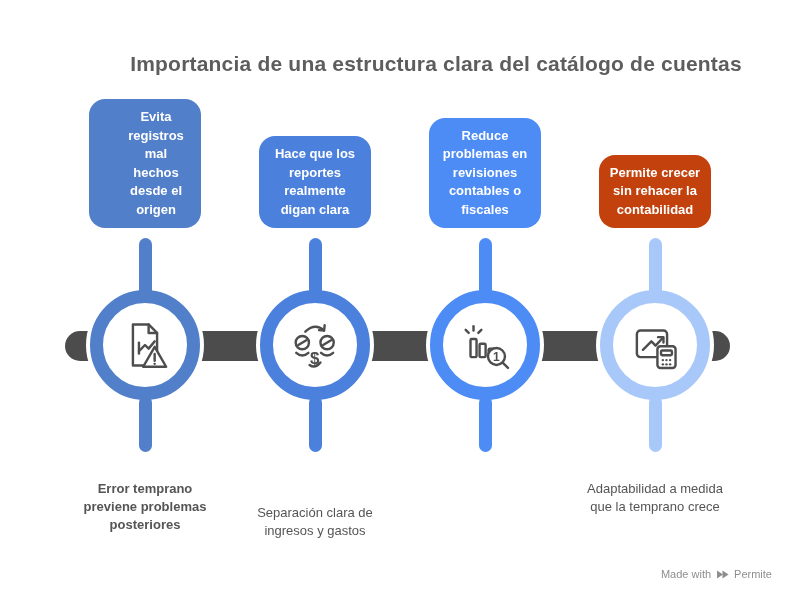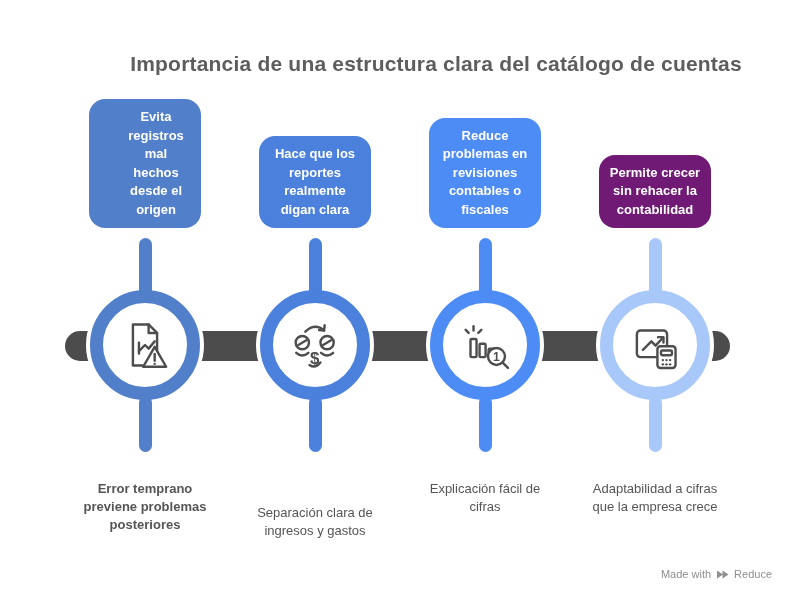--- a/index.html
+++ b/index.html
@@ -107,46 +107,45 @@
       <path d="M14.5 12 v-3.5"></path>
       <path d="M18.5 14 l2.5 -2.5"></path>
       <rect x="12" y="19" width="5" height="15" rx="1"></rect>
       <rect x="19.5" y="23" width="5" height="11" rx="1"></rect>
       <rect x="27" y="27" width="5" height="7" rx="1"></rect>
       <circle class="white-fill" cx="33.5" cy="33.5" r="7"></circle>
       <path d="M38.6 38.6 l4.4 4.4"></path>
       <text x="33.5" y="37.2" font-size="10" text-anchor="middle">1</text>
     </svg>
   </div>
-  <div class="caption" style="left: 417px; color: rgb(85, 85, 85);">Explicación fácil de cifras</div>
 
-  <div class="step-box" style="left: 599px; background-color: #701a75;">
+  <div class="step-box" style="left: 599px; background-color: #c2410c;">
     <span>Permite crecer sin rehacer la contabilidad</span>
   </div>
   <div class="stem top" style="left: 648.5px; background-color: rgb(169, 200, 250);"></div>
   <div class="stem bottom" style="left: 648.5px; background-color: rgb(169, 200, 250);"></div>
   <div class="step-circle" style="left: 600px; border-color: rgb(169, 200, 250);">
     <svg class="step-icon" viewBox="0 0 48 48">
       <rect x="9" y="12" width="25" height="22" rx="3"></rect>
       <path d="M14 28 l7 -7 3.5 3.5 6 -6.5"></path>
       <path d="M26.5 17.5 h4.5 v4.5"></path>
       <rect class="white-fill" x="26" y="25" width="15" height="18" rx="2.5"></rect>
       <rect x="29" y="28.5" width="9" height="4" rx="1"></rect>
       <circle class="solid" cx="30.5" cy="36.5" r="1"></circle>
       <circle class="solid" cx="33.5" cy="36.5" r="1"></circle>
       <circle class="solid" cx="36.5" cy="36.5" r="1"></circle>
       <circle class="solid" cx="30.5" cy="40" r="1"></circle>
       <circle class="solid" cx="33.5" cy="40" r="1"></circle>
       <circle class="solid" cx="36.5" cy="40" r="1"></circle>
     </svg>
   </div>
-  <div class="caption" style="left: 587px; color: rgb(85, 85, 85);">Adaptabilidad a cifras que la empresa crece</div>
+  <div class="caption" style="left: 587px; color: rgb(85, 85, 85);">Adaptabilidad a medida que la temprano crece</div>
 
   <div class="footer">
     <span>Made with</span>
     <svg width="13" height="11" viewBox="0 0 13 11">
       <path d="M1 1.5 L7 5.5 L1 9.5 Z" fill="#8e8e8e"></path>
       <path d="M6.5 1.5 L12.5 5.5 L6.5 9.5 Z" fill="#8e8e8e"></path>
     </svg>
-    <span>Reduce</span>
+    <span>Permite</span>
   </div>
 
 </div>
 
 </body></html>

